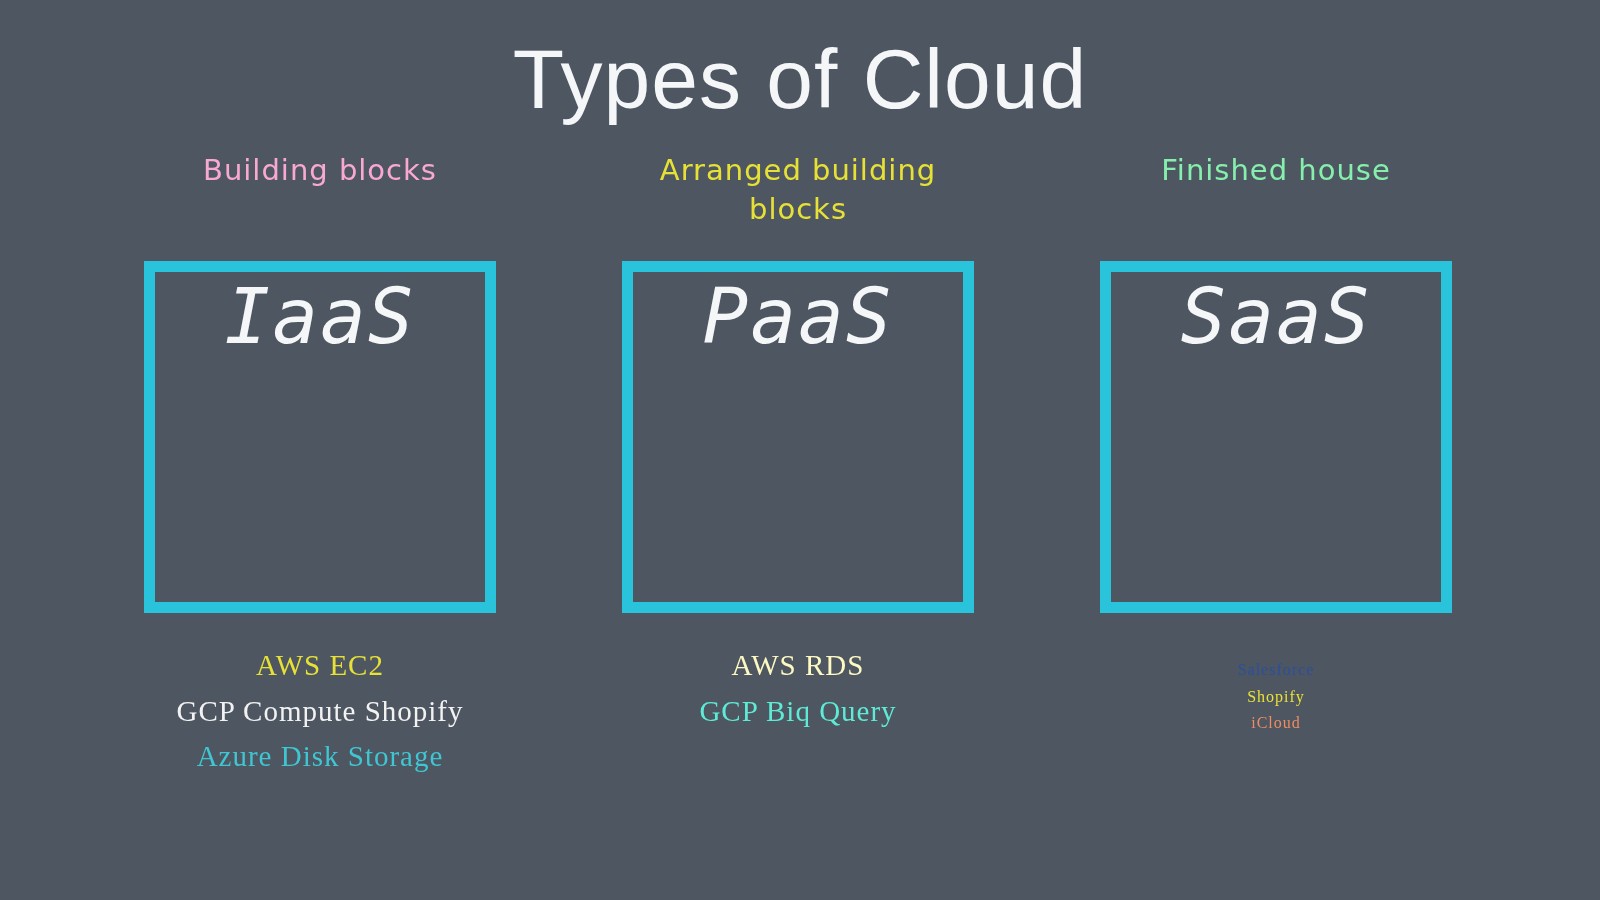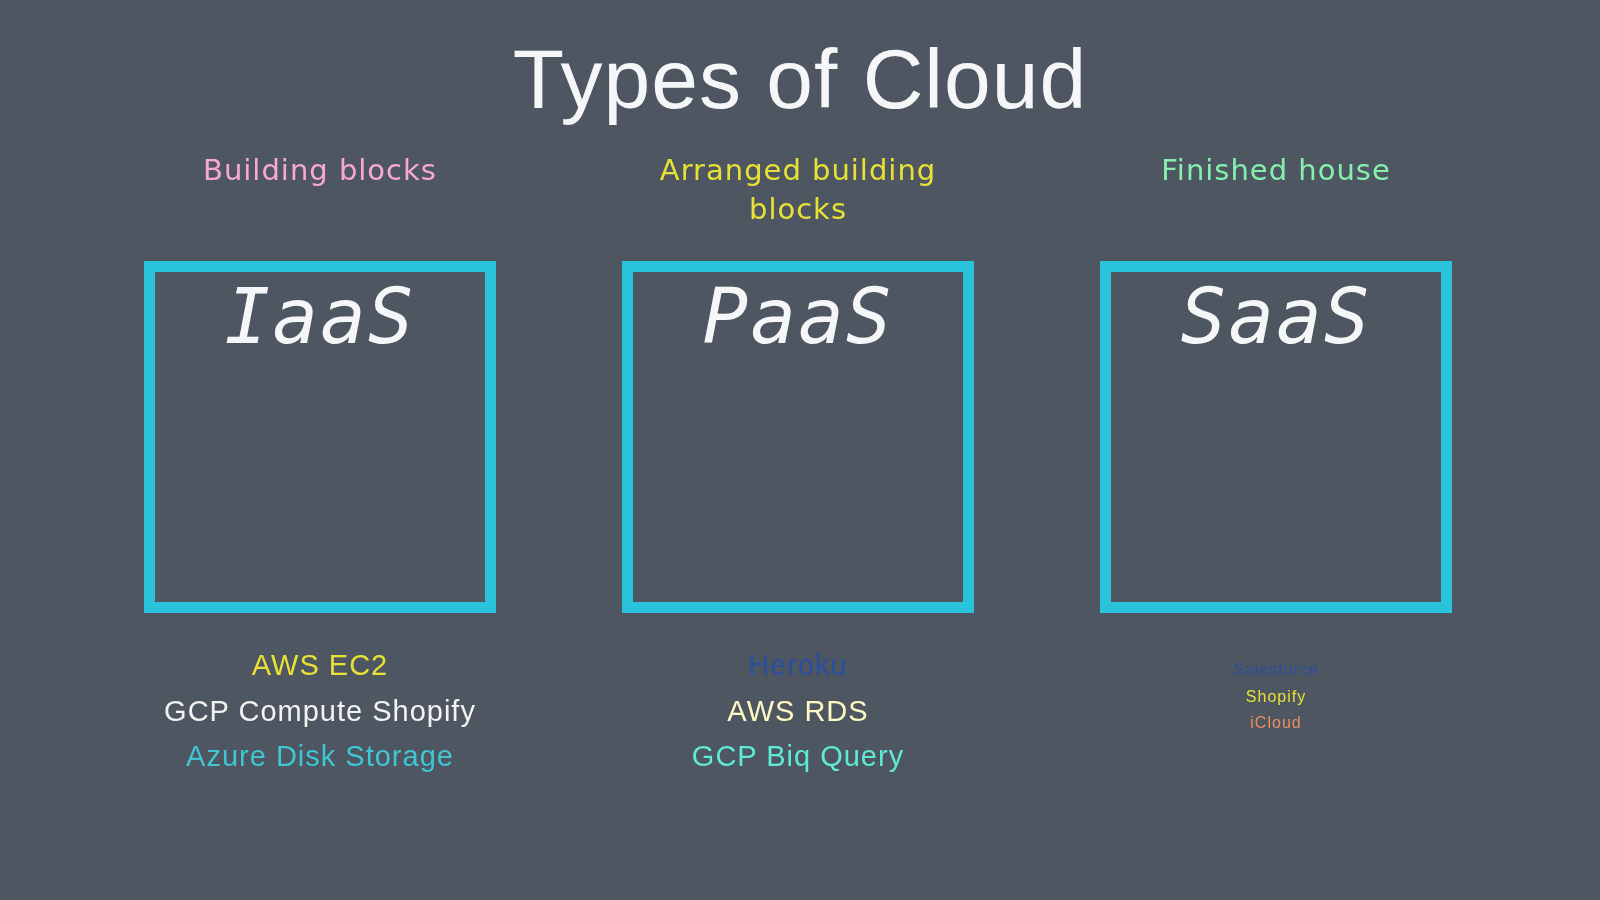--- a/index.html
+++ b/index.html
@@ -58,21 +58,21 @@
   .box-label {
     font-family: "DejaVu Sans Mono", monospace;
     font-style: italic;
     font-size: 76px;
     color: #f4f6f8;
     letter-spacing: 2px;
   }
   .examples {
     margin-top: 30px;
     text-align: center;
-    font-family: Liberation Sans, sans-serif;
+    font-family: Liberation Serif, serif;
     font-size: 29px;
     line-height: 1.58;
     letter-spacing: 1px;
   }
   .column-saas .examples {
     margin-top: 44px;
     font-size: 16px;
     line-height: 1.68;
   }
 </style>
@@ -100,21 +100,20 @@
     </div>
 
     <div class="column column-paas">
       <div class="caption-area">
         <div class="caption" style="color: rgb(232, 225, 53);">Arranged building blocks</div>
       </div>
       <div class="box">
         <span class="box-label">PaaS</span>
       </div>
       <div class="examples">
-        <div class="example" style="color: rgb(43, 79, 158);">Heroku</div>
         <div class="example" style="color: #fef9c3;">AWS RDS</div>
         <div class="example" style="color: #5eead4;">GCP Biq Query</div>
       </div>
     </div>
 
     <div class="column column-saas">
       <div class="caption-area">
         <div class="caption" style="color: #86efac;">Finished house</div>
       </div>
       <div class="box">

